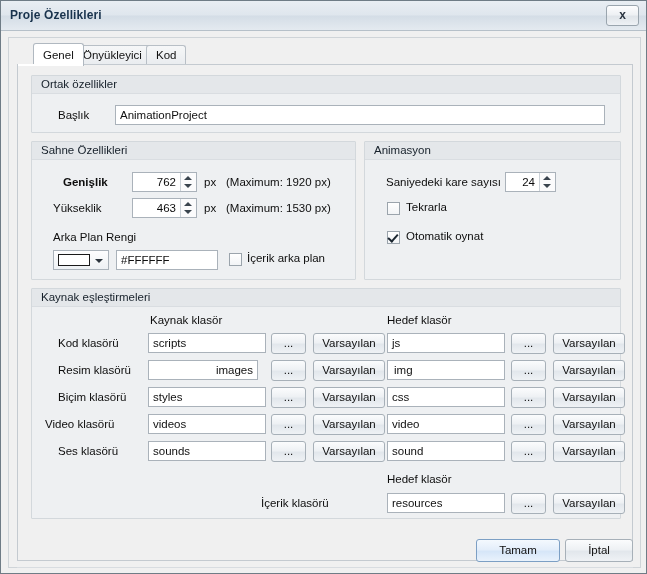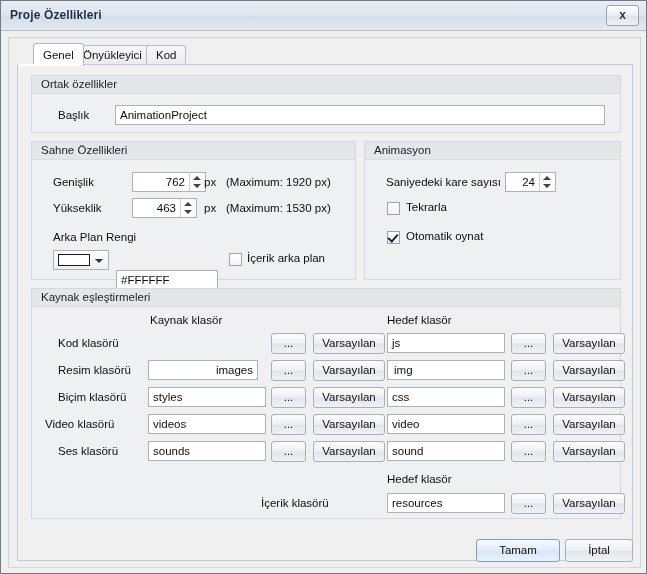--- a/index.html
+++ b/index.html
@@ -297,22 +297,22 @@
 
       <div class="group" style="left:13px; top:10px; width:590px; height:58px;">
         <div class="group-header">Ortak özellikler</div>
         <div class="lbl" style="left:26px; top:33px;">Başlık</div>
         <div class="txt" style="left:83px; top:29px; width:490px;">AnimationProject</div>
       </div>
 
       <div class="group" style="left:13px; top:76px; width:325px; height:139px;">
         <div class="group-header">Sahne Özellikleri</div>
 
-        <div class="lbl" style="left:21px; top:34px;">Genişlik</div>
-        <div class="spin" style="left:100px; top:30px; width:74px;">
+        <div class="lbl" style="left:31px; top:34px;font-weight:bold;">Genişlik</div>
+        <div class="spin" style="left:100px; top:30px; width:65px;">
           <div class="val">762</div>
           <div class="arrows">
               <span class="up"></span>
               <span class="dn"></span>
             </div>
         </div>
         <div class="lbl" style="left:172px; top:34px;">px</div>
         <div class="lbl" style="left:194px; top:34px;">(Maximum: 1920 px)</div>
 
         <div class="lbl" style="left:21px; top:60px;">Yükseklik</div>
@@ -325,21 +325,21 @@
         </div>
         <div class="lbl" style="left:172px; top:60px;">px</div>
         <div class="lbl" style="left:194px; top:60px;">(Maximum: 1530 px)</div>
 
         <div class="lbl" style="left:21px; top:89px;">Arka Plan Rengi</div>
 
         <div id="color-combo" style="left:21px; top:108px; width:56px;">
           <div id="color-swatch" style="background: rgb(255, 255, 255);"></div>
           <div id="color-caret"></div>
         </div>
-        <div class="txt" style="left:84px; top:108px; width:102px;margin-top:20px;">#FFFFFF</div>
+        <div class="txt" style="left:84px; top:108px; width:102px;">#FFFFFF</div>
         <div class="cb" style="left:197px; top:111px;"></div>
         <div class="lbl" style="left:215px; top:110px;">İçerik arka plan</div>
       </div>
 
       <div class="group" style="left:346px; top:76px; width:257px; height:139px;">
         <div class="group-header">Animasyon</div>
 
         <div class="lbl" style="left:21px; top:34px;">Saniyedeki kare sayısı</div>
         <div class="spin" style="left:140px; top:30px; width:51px;">
           <div class="val">24</div>
@@ -356,20 +356,21 @@
         <div class="lbl" style="left:41px; top:88px;">Otomatik oynat</div>
       </div>
 
       <div class="group" style="left:13px; top:223px; width:590px; height:231px;">
         <div class="group-header">Kaynak eşleştirmeleri</div>
 
         <div class="lbl" style="left:118px; top:25px;">Kaynak klasör</div>
         <div class="lbl" style="left:355px; top:25px;">Hedef klasör</div>
 
         <div class="lbl" style="left:26px; top:48px;">Kod klasörü</div>
+        <div class="txt" style="left:116px; top:44px; width:118px;">scripts</div>
         <div class="btn" style="left:239px; top:44px; width:35px;">...</div>
         <div class="btn" style="left:281px; top:44px; width:72px;">Varsayılan</div>
         <div class="txt" style="left:355px; top:44px; width:118px;">js</div>
         <div class="btn" style="left:479px; top:44px; width:35px;">...</div>
         <div class="btn" style="left:521px; top:44px; width:72px;">Varsayılan</div>
 
         <div class="lbl" style="left:26px; top:75px;">Resim klasörü</div>
         <div class="txt" style="left:116px; top:71px; width:110px;text-align:right;">images</div>
         <div class="btn" style="left:239px; top:71px; width:35px;">...</div>
         <div class="btn" style="left:281px; top:71px; width:72px;">Varsayılan</div>

